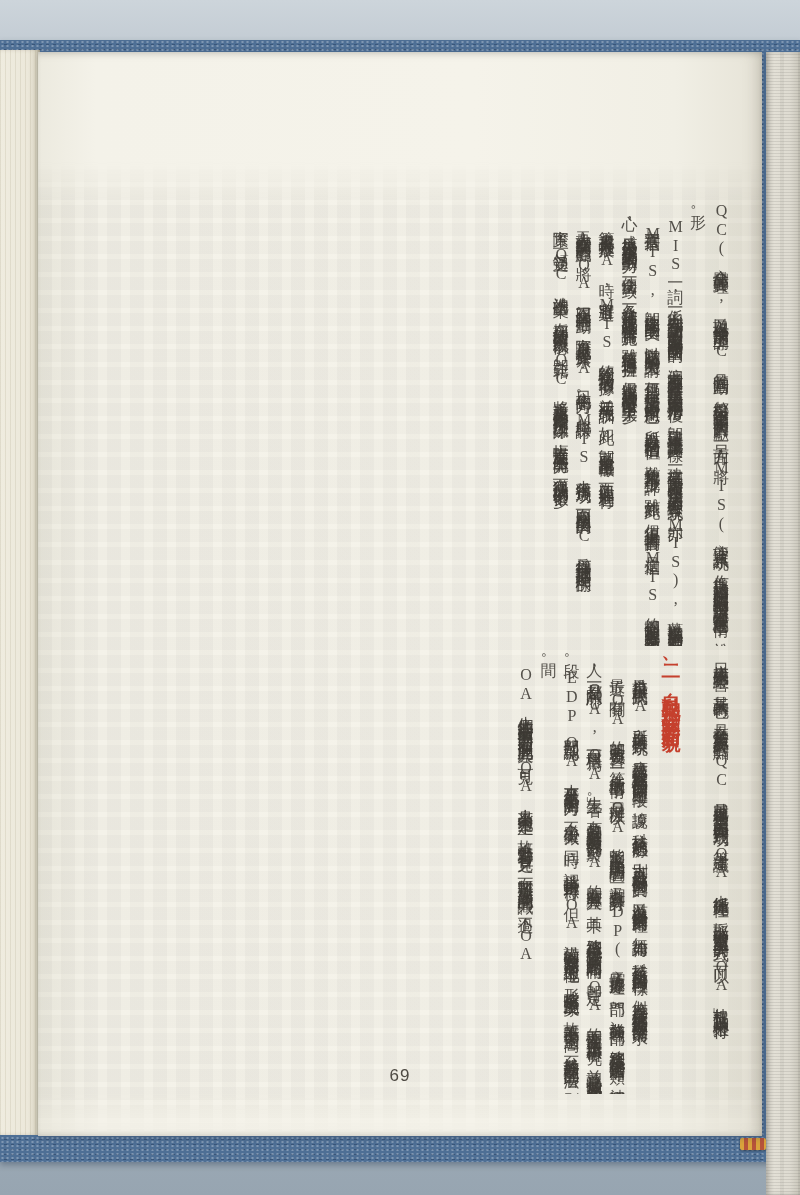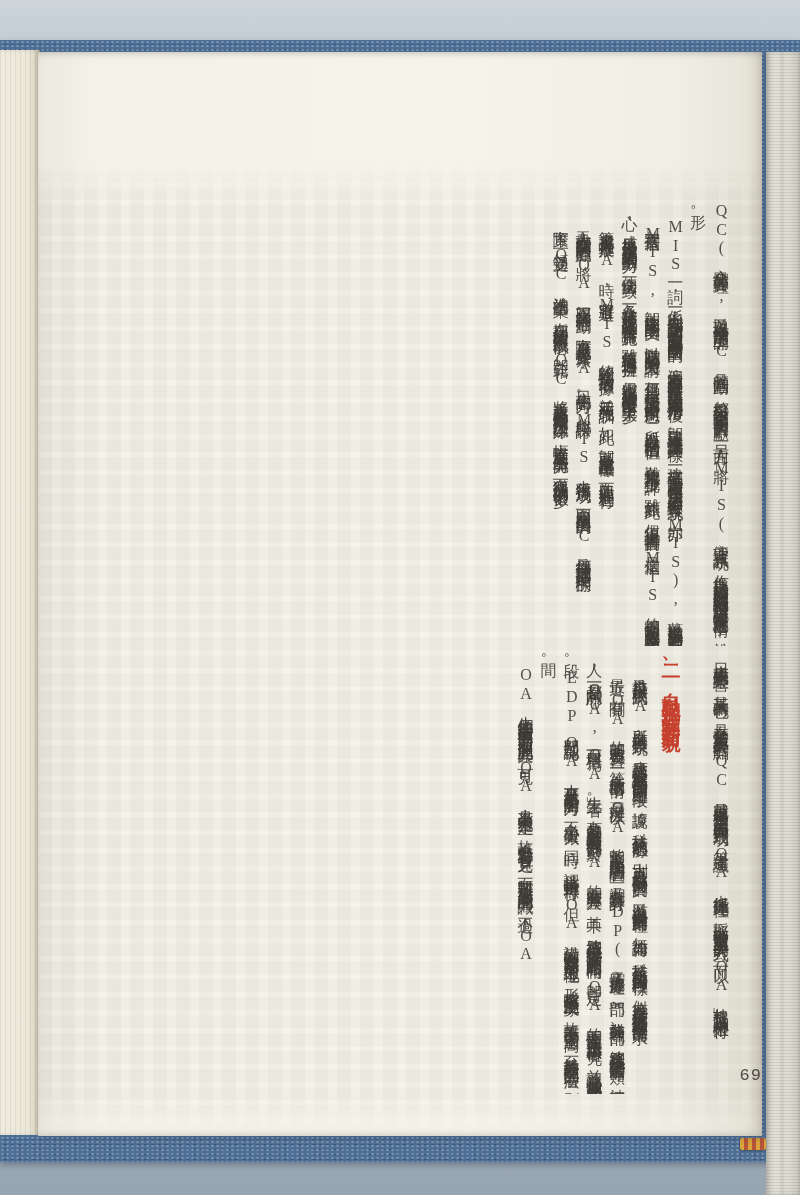--- a/index.html
+++ b/index.html
@@ -75,22 +75,22 @@
   .vblock-top{top:150px;height:444px;}
   .vblock-bottom{top:598px;height:444px;}
   .section-heading{
     margin:0;font-weight:bold;color:#c5402d;
     font-size:19px;letter-spacing:4.5px;line-height:30px;
     padding-block-start:10px;
     margin-block-start:13px;margin-block-end:5px;
     text-indent:0;
   }
   .page-number{
-    position:absolute;left:0;right:0;top:1014px;text-align:right;
-    font-family:Liberation Mono, monospace;
+    position:absolute;left:0;right:0;top:1014px;text-align:center;
+    font-family:Liberation Sans, sans-serif;
     font-size:17px;color:#4f4b44;letter-spacing:1px;
   }
 </style>
 </head>
 <body>
 
 <div class="cover"></div>
 <div class="page-edge-left"></div>
 <div class="facing-page-edge"></div>
 <div class="endband"></div>

